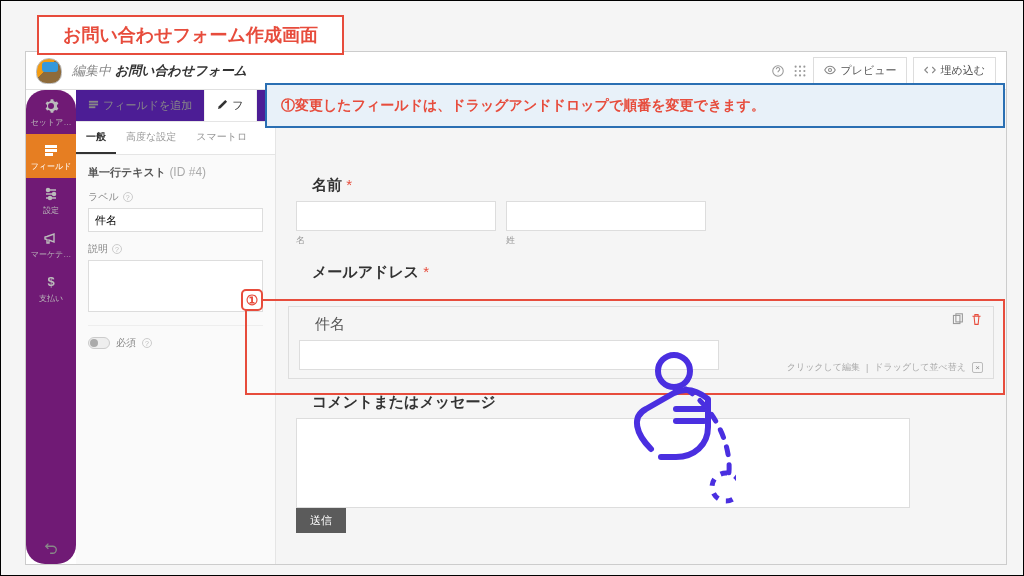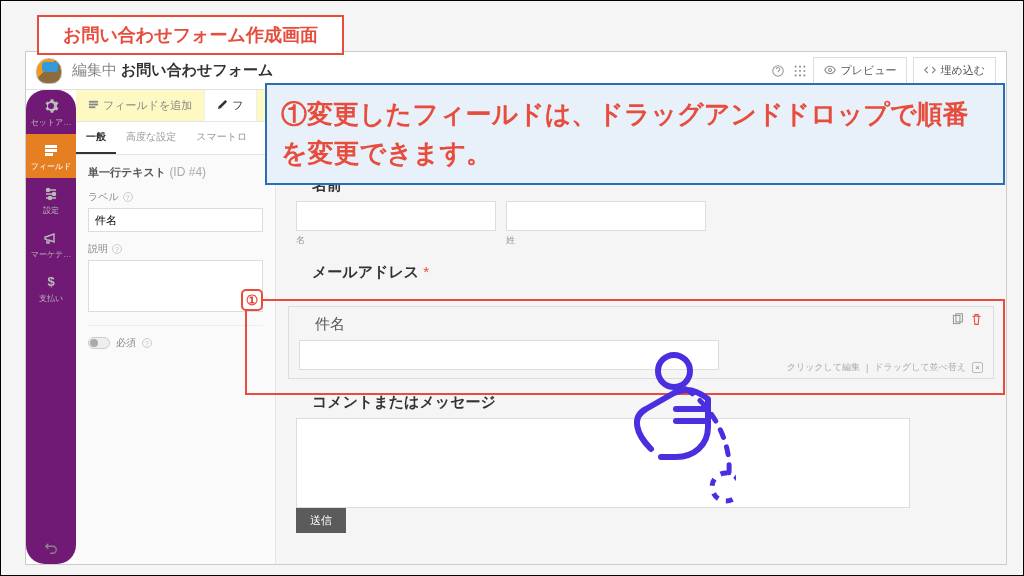--- a/index.html
+++ b/index.html
@@ -58,21 +58,21 @@
   background: linear-gradient(135deg,#f39c12 40%, #8e6b3b 40%);
   border-radius: 50% 50% 40% 40%;
   margin-right: 10px;
   border: 1px solid #bbb;
   position:relative;
 }
 .logo::after{
   content:"";
   position:absolute;top:3px;left:5px;width:16px;height:10px;background:#3498db;border-radius:3px;
 }
-.header-title { font-size: 15px; }
+.header-title { font-size: 13px; font-style: italic; }
 .header-title .ed { color: #888; margin-right: 4px; }
 .header-title .bold { font-weight: bold; color: #333; }
 .header-spacer { flex: 1; }
 .hdr-btn {
   border: 1px solid #ddd;
   background: #fff;
   padding: 5px 10px;
   font-size: 11px;
   margin-left: 6px;
   display: flex;
@@ -119,21 +119,21 @@
 
 .settings {
   width: 200px;
   background: #fafafa;
   border-right: 1px solid #e5e5e5;
   overflow: hidden;
   display:flex;flex-direction:column;
 }
 .settings-tabs {
   height: 32px;
-  background: #fef9c3;
+  background: #4c1d95;
   border-bottom: 1px solid #e5e5e5;
   display: flex;
   align-items: center;
   position: relative;
 }
 .settings-tab {
   padding: 0 12px;
   height: 100%;
   display: flex;
   align-items: center;
@@ -240,21 +240,21 @@
 
 .instruction {
   position: absolute;
   top: 82px;
   left: 264px;
   right: 18px;
   border: 2px solid #2a6fb3;
   background: #e8f1f9;
   padding: 10px 14px;
   z-index: 90;
-  font-size: 26px;
+  font-size: 14px;
   color: #e74c3c;
   font-weight: bold;
   line-height: 1.5;
 }
 
 
 .highlight {
   position: absolute;
   top: 298px;
   left: 244px;

